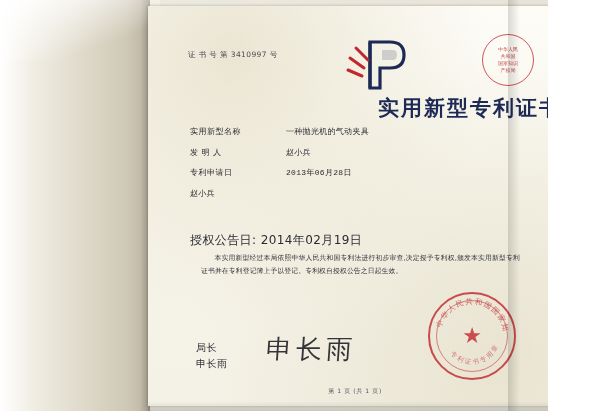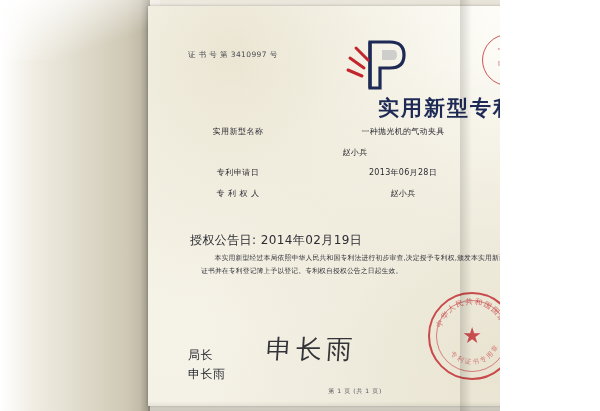--- a/index.html
+++ b/index.html
@@ -9,21 +9,21 @@
   }
   body {
     width: 600px;
     height: 411px;
     overflow: hidden;
     font-family: "DejaVu Sans", sans-serif;
   }
 
   #page {
     position: relative;
-    width: 500px;
+    width: 548px;
     height: 411px;
     background: #4d7c0f;
     overflow: hidden;
   }
 
   
   .scan-bg {
     position: absolute;
     inset: 0;
     background: linear-gradient(135deg, #efece3 0%, #e9e5da 40%, #e4e0d4 100%);
@@ -165,40 +165,40 @@
     opacity: .85;
     font-family: "DejaVu Sans", sans-serif;
   }
 
   
   .fields {
     position: absolute;
     left: 42px;
     top: 120px;
     width: 330px;
-    text-align: center;
   }
   .field {
     display: flex;
     align-items: baseline;
     margin-bottom: 9.5px;
     font-size: 8px;
     color: #2b2b33;
     font-family: "DejaVu Sans", sans-serif;
   }
   .field .lab {
     width: 96px;
     flex: 0 0 96px;
     letter-spacing: .5px;
     color: #2b2b33;
   }
   .field .val {
     flex: 1 1 auto;
     color: #2b2b33;
     letter-spacing: .3px;
+    font-family: Liberation Mono, monospace;
   }
 
   .grant {
     position: absolute;
     left: 42px;
     top: 226px;
     font-size: 12px;
     color: #2b2b33;
     letter-spacing: .4px;
   }
@@ -212,27 +212,26 @@
     line-height: 1.95;
     color: #33333b;
     text-align: justify;
     letter-spacing: .15px;
   }
   .body-text p { margin: 0 0 9px 11px; text-indent: 2em; }
 
   
   .sig-label {
     position: absolute;
-    left: 40px;
+    left: 48px;
     top: 334px;
-    font-size: 12px;
+    font-size: 10px;
     line-height: 1.55;
     color: #2b2b33;
     letter-spacing: .5px;
-    margin-top: 6px;
   }
   .sig-hand {
     position: absolute;
     left: 118px;
     top: 326px;
     font-size: 26px;
     color: #1a1a22;
     font-family: "DejaVu Serif", serif;
     letter-spacing: 4px;
     transform: skewX(-4deg);
@@ -329,28 +328,28 @@
       </div>
 
       <div class="title">实用新型专利证书</div>
 
       <div class="fields">
         <div class="field">
           <span class="lab">实用新型名称</span>
           <span class="val">一种抛光机的气动夹具</span>
         </div>
         <div class="field">
+          <span class="lab">发 明 人</span>
           <span class="val">赵小兵</span>
         </div>
         <div class="field">
           <span class="lab">专利申请日</span>
           <span class="val">2013年06月28日</span>
         </div>
         <div class="field">
-          <span class="lab">专 利 权 人</span>
           <span class="val">赵小兵</span>
         </div>
       </div>
 
       <div class="grant">授权公告日: 2014年02月19日</div>
 
       <div class="body-text">
         <p>本实用新型经过本局依照中华人民共和国专利法进行初步审查,决定授予专利权,颁发本实用新型专利证书并在专利登记簿上予以登记。专利权自授权公告之日起生效。</p>
       </div>
 

